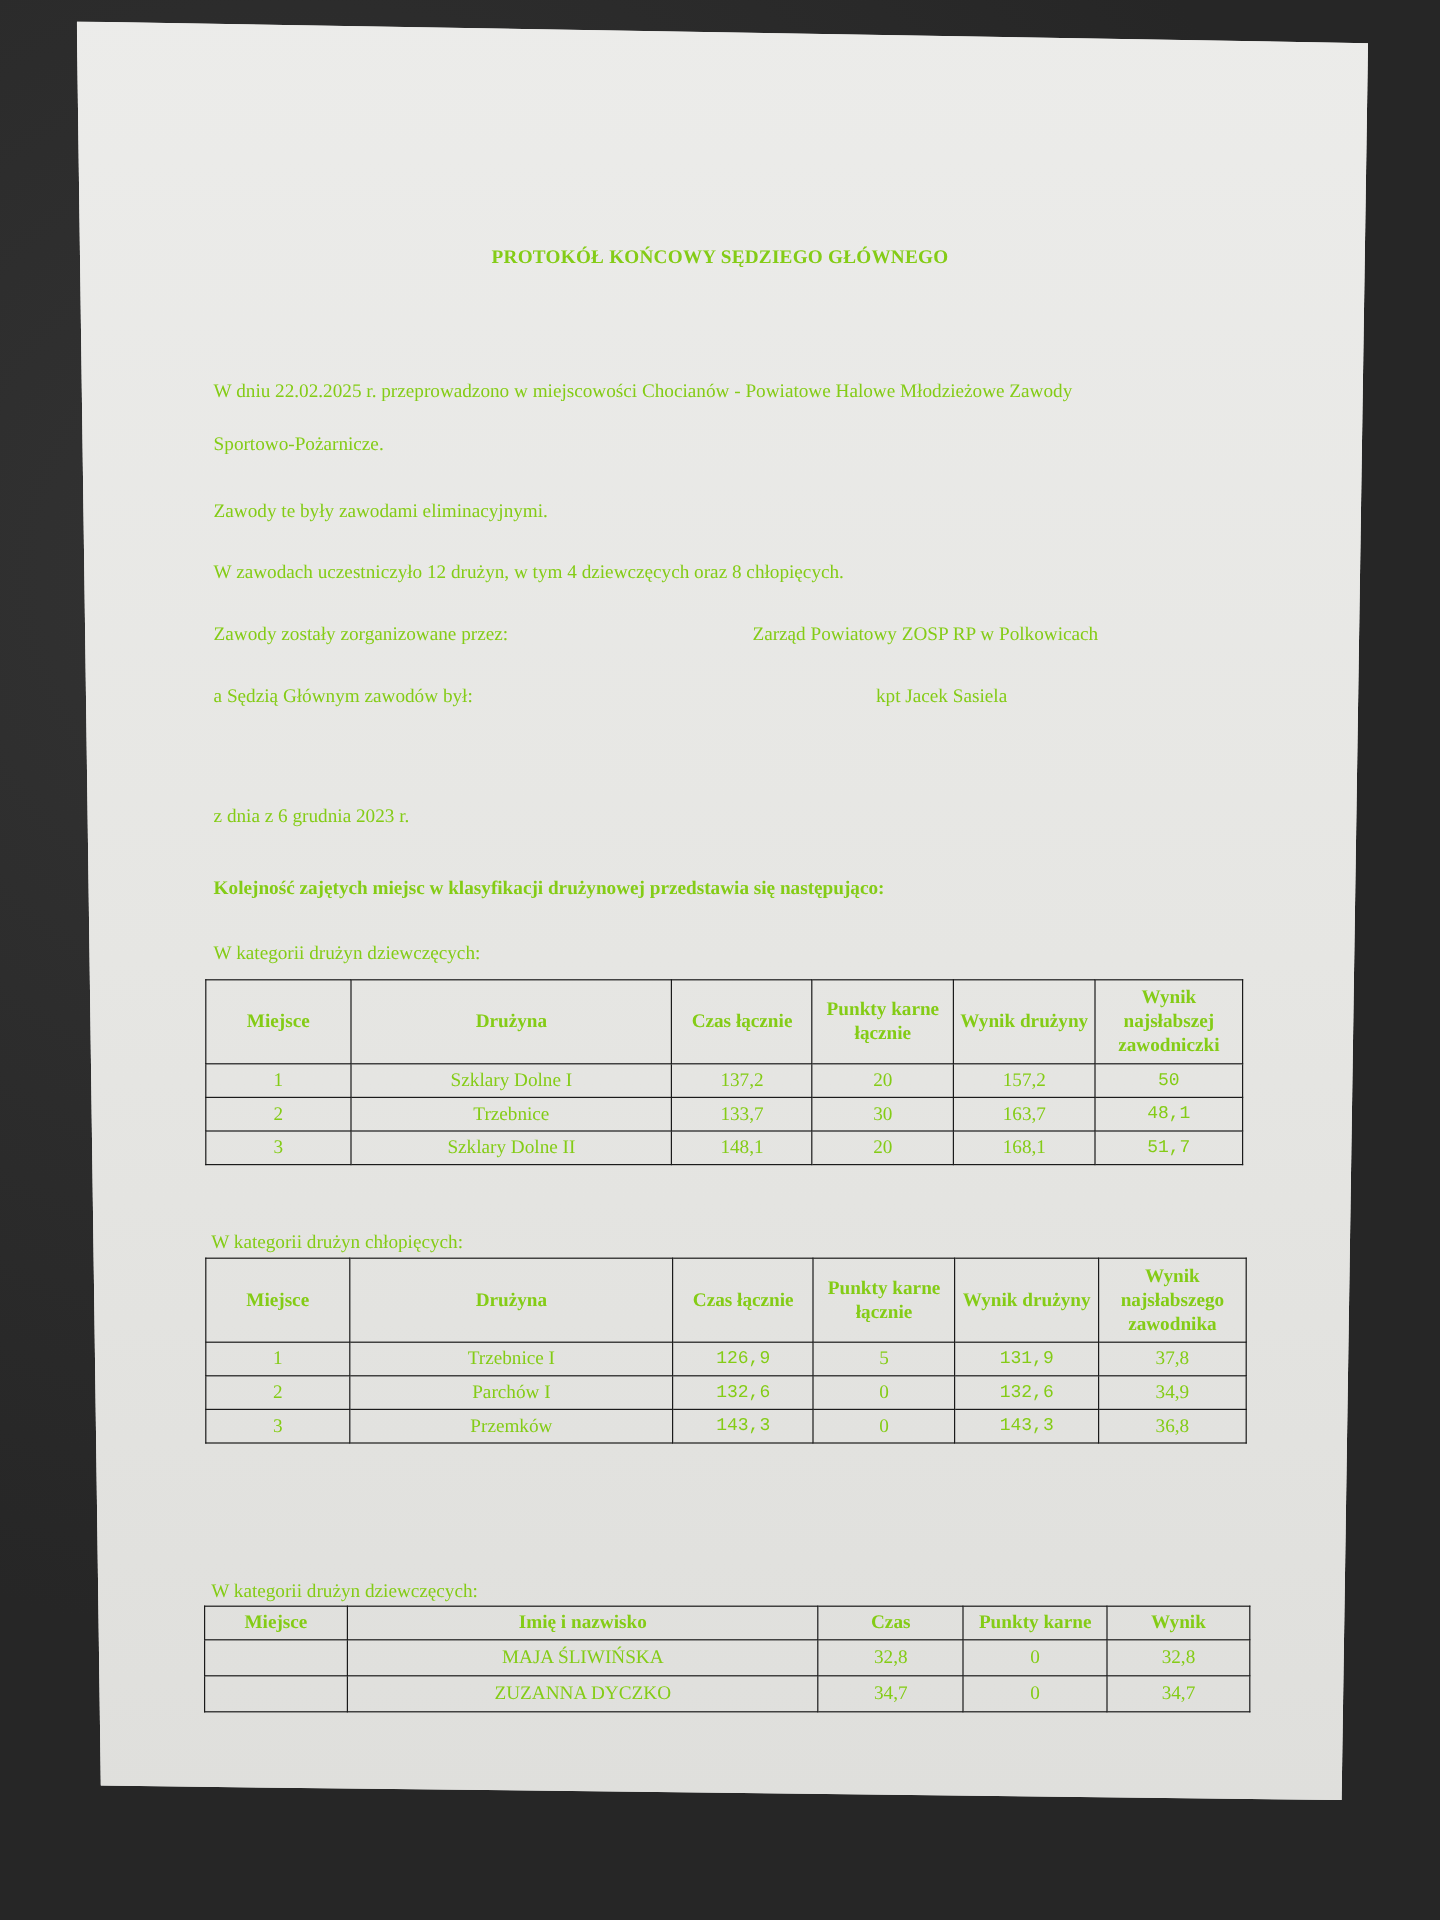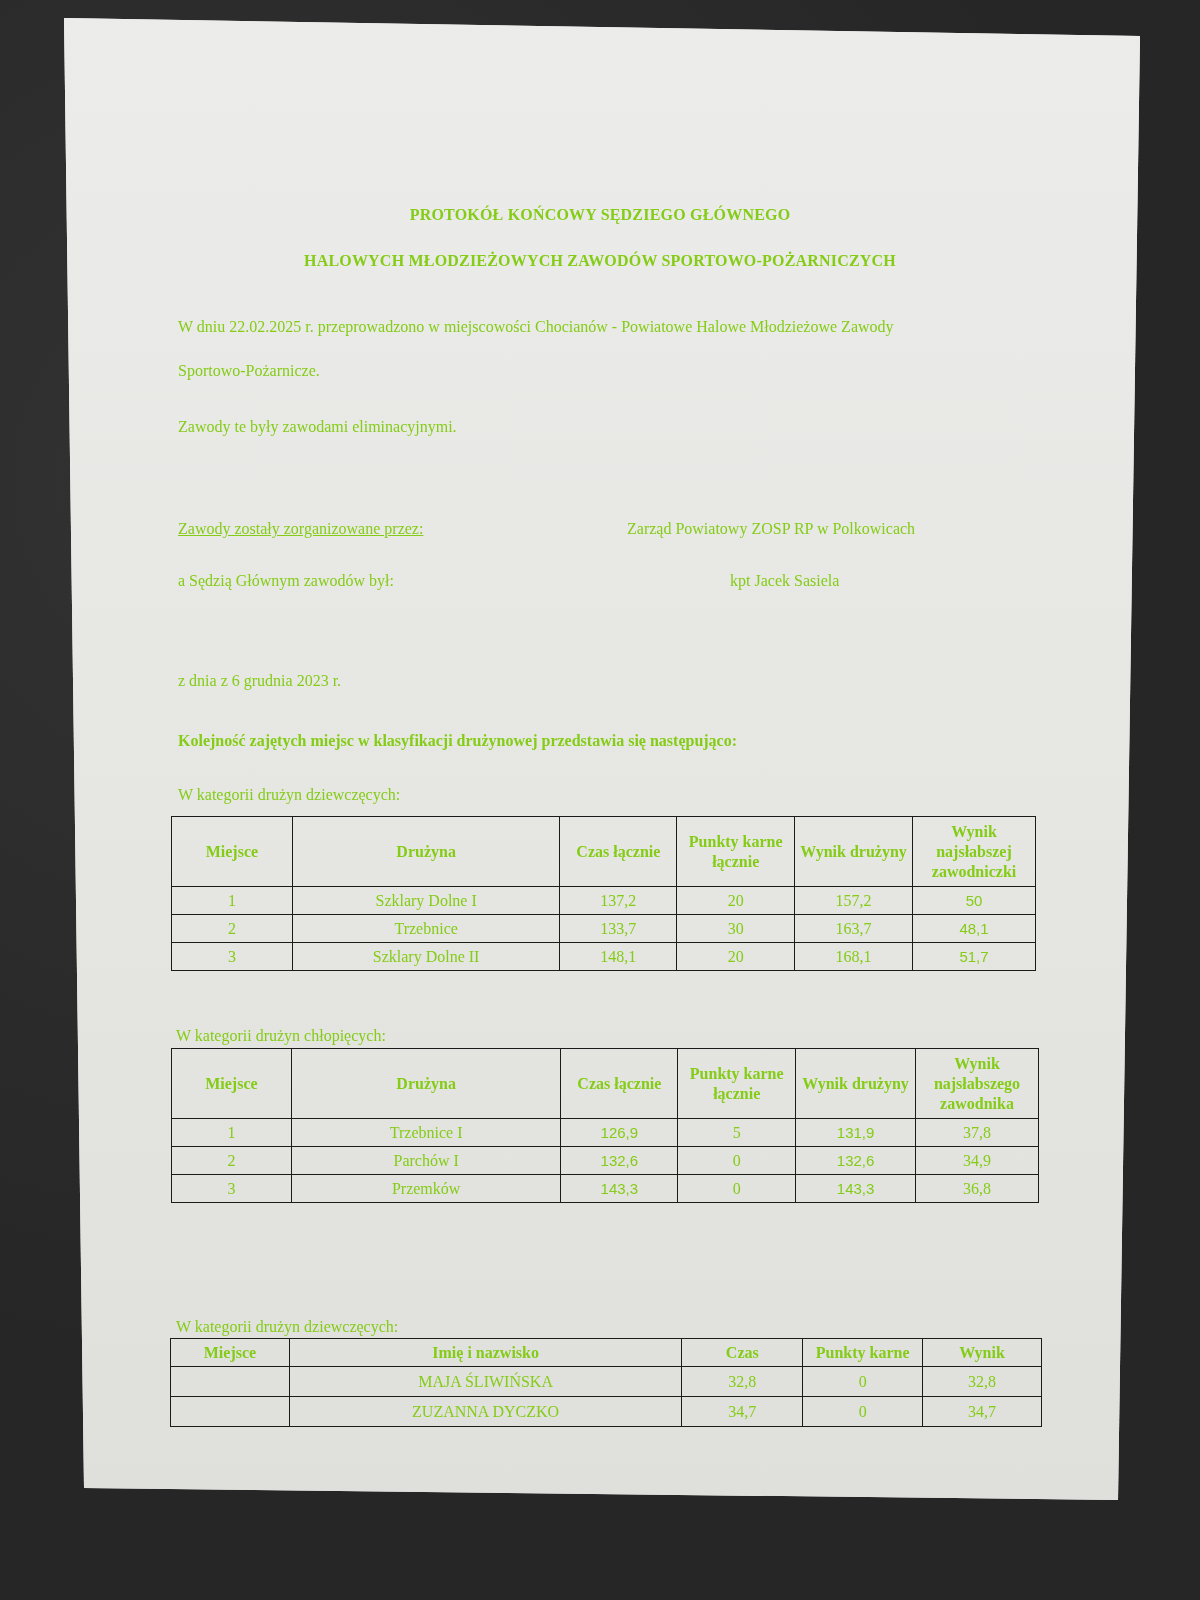--- a/index.html
+++ b/index.html
@@ -53,36 +53,36 @@
       font-size: 16px;
       background: transparent;
     }
     table.tbl td, table.tbl th {
       border: 1.5px solid #1b1b1b;
       text-align: center;
       padding: 0 4px;
       font-weight: normal;
     }
     table.tbl th { font-weight: bold; line-height: 20px; }
-    .num { font-family: Liberation Sans, sans-serif; font-size: 15px; }
+    .num { font-family: Liberation Mono, monospace; font-size: 15px; }
   </style>
 </head>
 <body>
 
 <div class="paper"></div>
 
 <div class="content">
   <div class="title t1">PROTOKÓŁ KOŃCOWY SĘDZIEGO GŁÓWNEGO</div>
-  <div class="title t2">HALOWYCH MŁODZIEŻOWYCH ZAWODÓW SPORTOWO-POŻARNICZYCH</div>
 
   <div class="p" style="left:178px; top:318px;">W dniu 22.02.2025 r. przeprowadzono w miejscowości Chocianów - Powiatowe Halowe Młodzieżowe Zawody</div>
   <div class="p" style="left:178px; top:362px;">Sportowo-Pożarnicze.</div>
   <div class="p" style="left:178px; top:418px;">Zawody te były zawodami eliminacyjnymi.</div>
-
-  <div class="p" style="left:178px; top:520px;text-decoration:underline;">Zawody zostały zorganizowane przez:</div>
+  <div class="p" style="left:178px; top:469px;">W zawodach uczestniczyło 12 drużyn, w tym 4 dziewczęcych oraz 8 chłopięcych.</div>
+
+  <div class="p" style="left:178px; top:520px;">Zawody zostały zorganizowane przez:</div>
   <div class="p" style="left:627px; top:520px;">Zarząd Powiatowy ZOSP RP w Polkowicach</div>
 
   <div class="p" style="left:178px; top:572px;">a Sędzią Głównym zawodów był:</div>
   <div class="p" style="left:730px; top:572px;">kpt Jacek Sasiela</div>
 
   <div class="p" style="left:178px; top:672px;">z dnia z 6 grudnia 2023 r.</div>
 
   <div class="p bold" style="left:178px; top:732px;">Kolejność zajętych miejsc w klasyfikacji drużynowej przedstawia się następująco:</div>
 
   <div class="p ital" style="left:178px; top:786px;">W kategorii drużyn dziewczęcych:</div>

